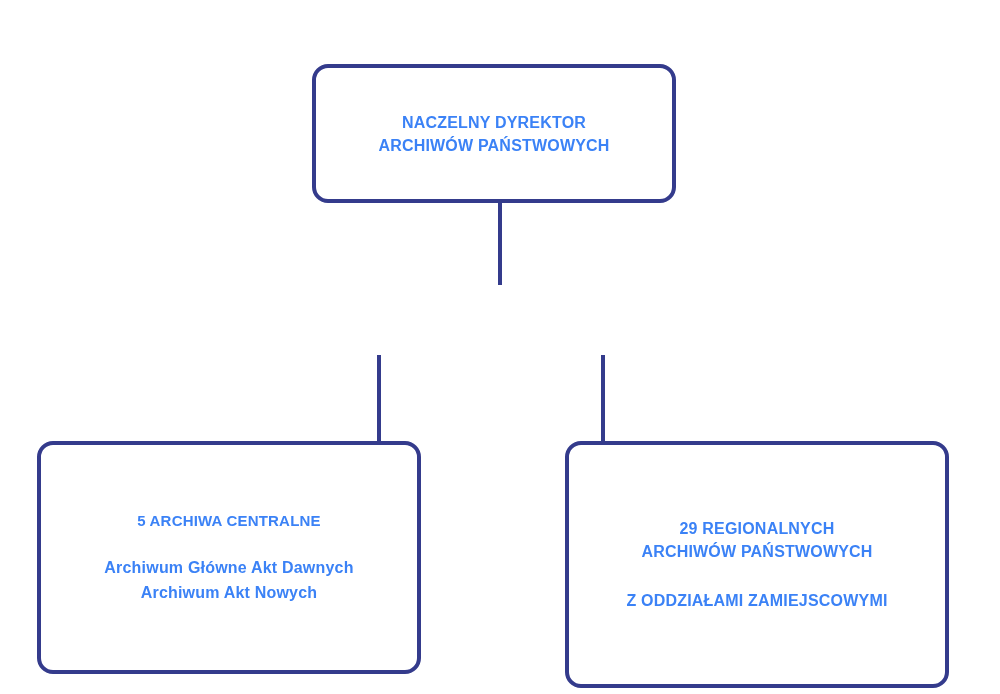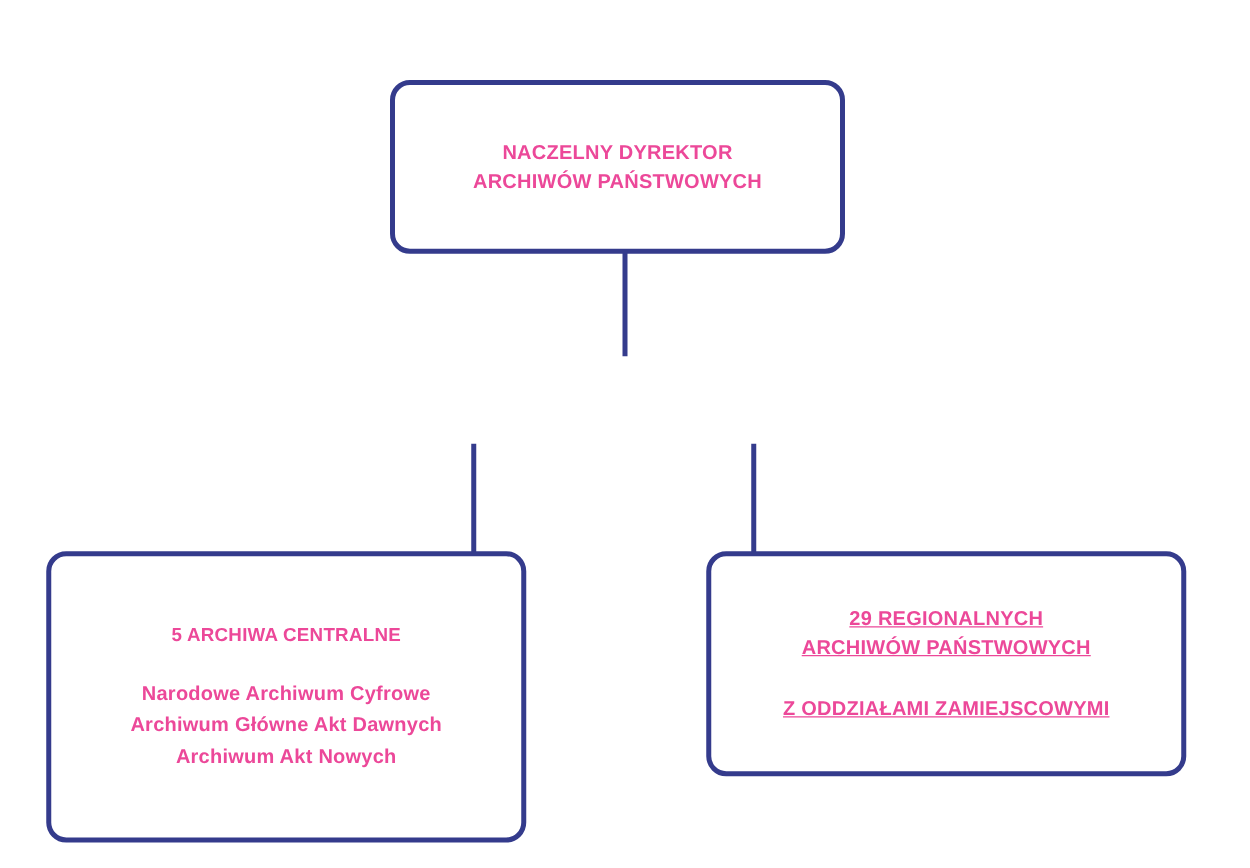--- a/index.html
+++ b/index.html
@@ -25,21 +25,21 @@
     position: absolute;
     box-sizing: border-box;
     background: #ffffff;
     border: 4px solid #343b8c;
     border-radius: 16px;
     display: flex;
     flex-direction: column;
     align-items: center;
     justify-content: center;
     text-align: center;
-    color: #ec4899;
+    color: #3b82f6;
     z-index: 2;
   }
 
   .node .line {
     display: block;
     white-space: nowrap;
     letter-spacing: 0.2px;
   }
 
   
@@ -87,22 +87,21 @@
     font-size: 16px;
     font-weight: bold;
     line-height: 25px;
   }
 
   
   #node-regional {
     left: 565px;
     top: 441px;
     width: 384px;
-    height: 180px;
-    text-decoration: underline;
+    height: 247px;
   }
   #node-regional .heading .line {
     font-size: 16px;
     font-weight: bold;
     line-height: 23px;
   }
   #node-regional .sub-block {
     margin-top: 26px;
   }
   #node-regional .sub-block .line {
@@ -146,21 +145,20 @@
 
   <div class="node" id="node-director">
     <span class="line">NACZELNY DYREKTOR</span>
     <span class="line">ARCHIWÓW PAŃSTWOWYCH</span>
   </div>
 
 
   <div class="node" id="node-central">
     <span class="line heading">5 ARCHIWA CENTRALNE</span>
     <div class="sub-block">
-      <span class="line">Narodowe Archiwum Cyfrowe</span>
       <span class="line">Archiwum Główne Akt Dawnych</span>
       <span class="line">Archiwum Akt Nowych</span>
     </div>
   </div>
 
   <div class="node" id="node-regional">
     <div class="heading">
       <span class="line">29  REGIONALNYCH</span>
       <span class="line">ARCHIWÓW PAŃSTWOWYCH</span>
     </div>

